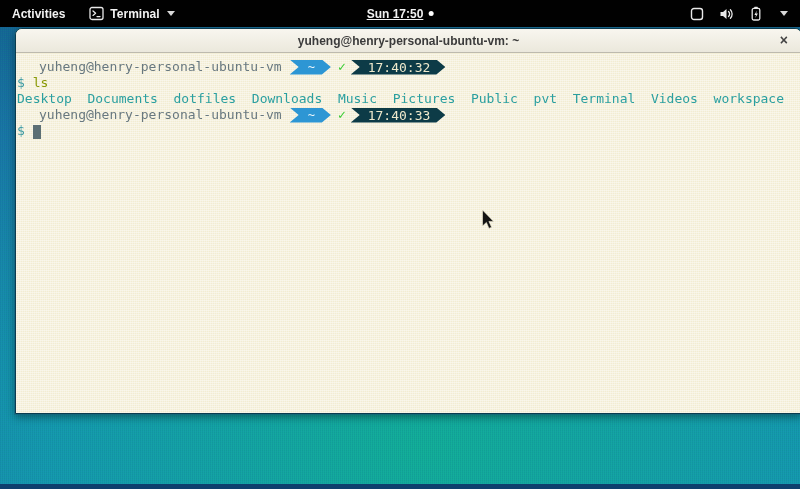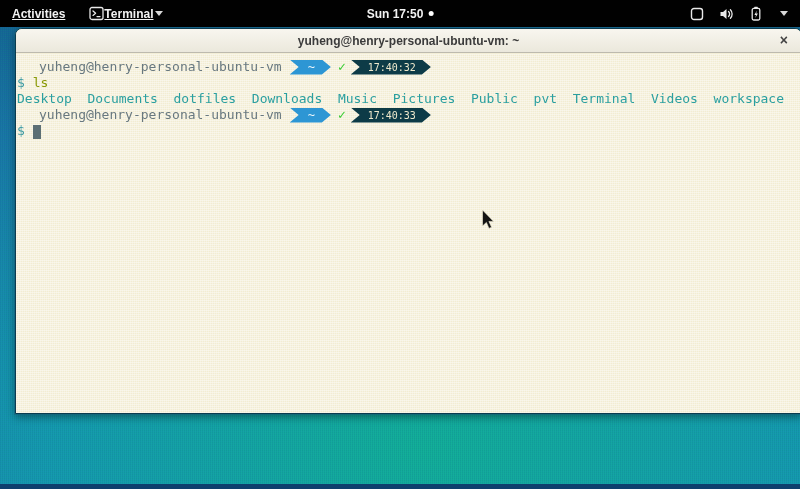--- a/index.html
+++ b/index.html
@@ -19,30 +19,30 @@
   }
   .bottom-strip { position:absolute; left:0; right:0; bottom:0; height:5px; background:#0e3f6d; z-index:2; }
 
   
   .topbar {
     position:absolute; top:0; left:0; right:0; height:27px; background:#010101;
     color:#f2f2f2; display:flex; align-items:center; z-index:6;
     font-size:12px; font-weight:600;
   }
   .tb-left { display:flex; align-items:center; height:100%; }
-  .tb-item { padding:12px 12px; height:100%; display:flex; align-items:center; cursor:default;text-decoration:underline; }
-  .appmenu { }
+  .tb-item { padding:12px 12px; height:100%; display:flex; align-items:center; cursor:default; }
+  .appmenu { gap:6px; }
   .appicon { display:flex; align-items:center; }
   .tri {
     width:0; height:0; border-left:4px solid transparent; border-right:4px solid transparent;
     border-top:5px solid #d8d8d8; margin-left:2px;
   }
   .tb-clock {
     position:absolute; left:50%; transform:translateX(-50%);
-    height:100%; display:flex; align-items:center; font-weight:700;
+    height:100%; display:flex; align-items:center; font-weight:700;text-decoration:underline;
   }
   .notifdot { width:5px; height:5px; border-radius:50%; background:#ffffff; margin-left:5px; }
   .tb-right { margin-left:auto; display:flex; align-items:center; gap:15px; padding:0 12px; height:100%; }
   .tb-right svg { display:block; }
 
   
   .window {
     position:absolute; left:15px; top:28px; width:787px; height:386px; z-index:4;
     border:1px solid #0b3c50; border-radius:7px 7px 0 0; overflow:hidden;
     box-shadow: 0 0 0 1px rgba(23,100,130,.55), 0 3px 9px rgba(0,0,0,.4);
@@ -73,21 +73,21 @@
     display:inline-block; height:15px; line-height:15px; font-size:12px;
     clip-path:polygon(0 0, calc(100% - 9px) 0, 100% 50%, calc(100% - 9px) 100%, 0 100%, 9px 50%);
   }
   .pl-blue {
     background:var(--accent-blue,#2d96d4); color:#e9f4fb;
     padding:0 16px 1px 18px; margin-left:8px;
   }
   .check { color:var(--check-green,#38cc33); font-weight:bold; margin-left:7px; }
   .pl-dark {
     background:var(--segment-dark,#0d3b47); color:#efe9cc;
-    padding:0 15px 1px 17px; margin-left:5px; font-size:10px;
+    padding:0 15px 1px 17px; margin-left:5px; font-size:13px;
   }
   .dollar { color:var(--prompt-dollar,#3d9aa3); }
   .cmd { color:var(--command-olive,#8a9a08); }
   .dirs { color:var(--dir-teal,#2a9fa0); }
   .cursor {
     display:inline-block; width:8px; height:14px; background:#5c6f75; margin-top:1px;
   }
   .mouse-pointer { position:absolute; left:481px; top:209px; z-index:10; pointer-events:none; }
 </style>
 </head>

